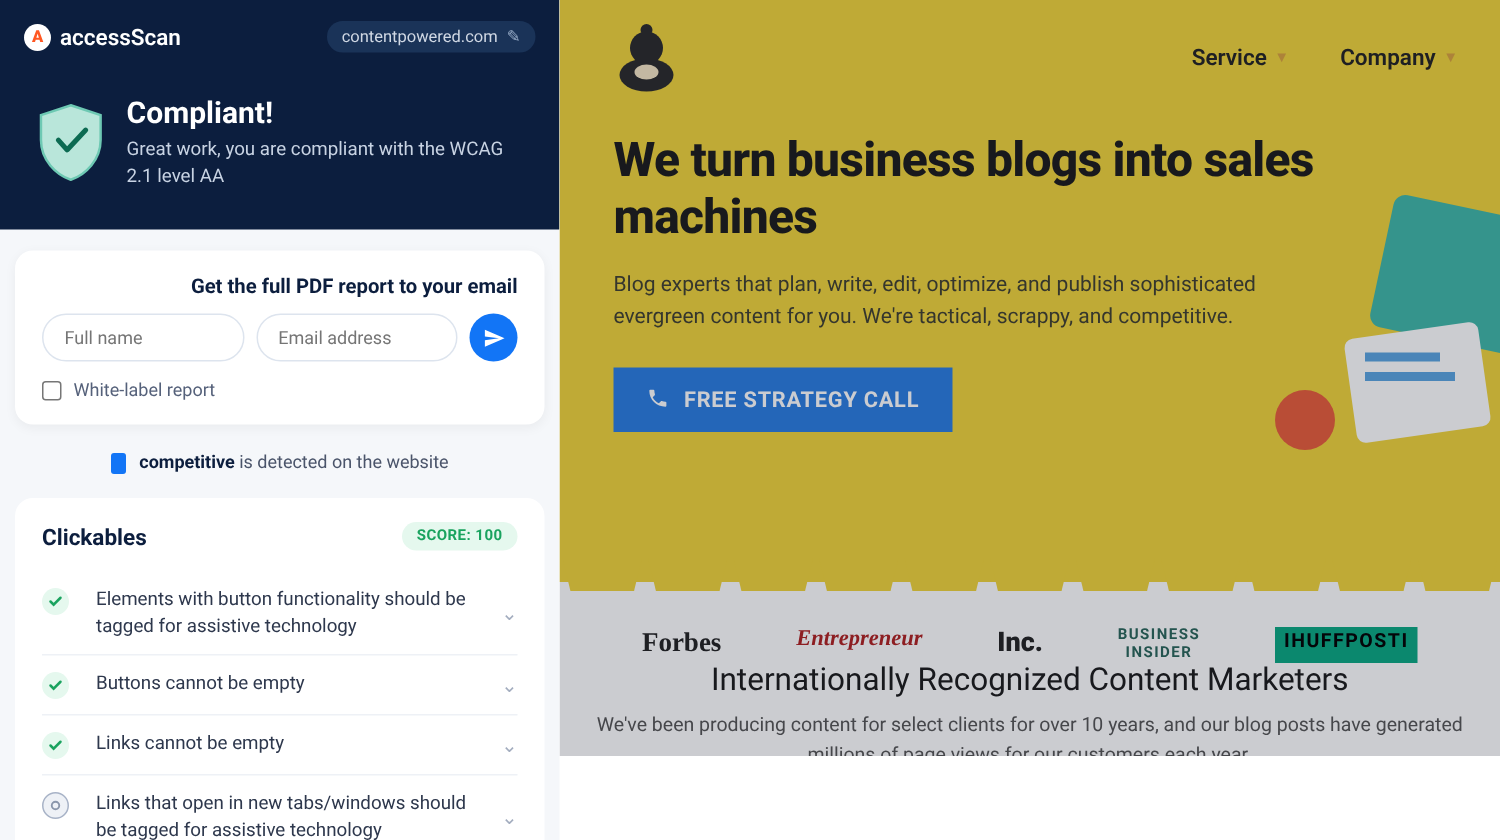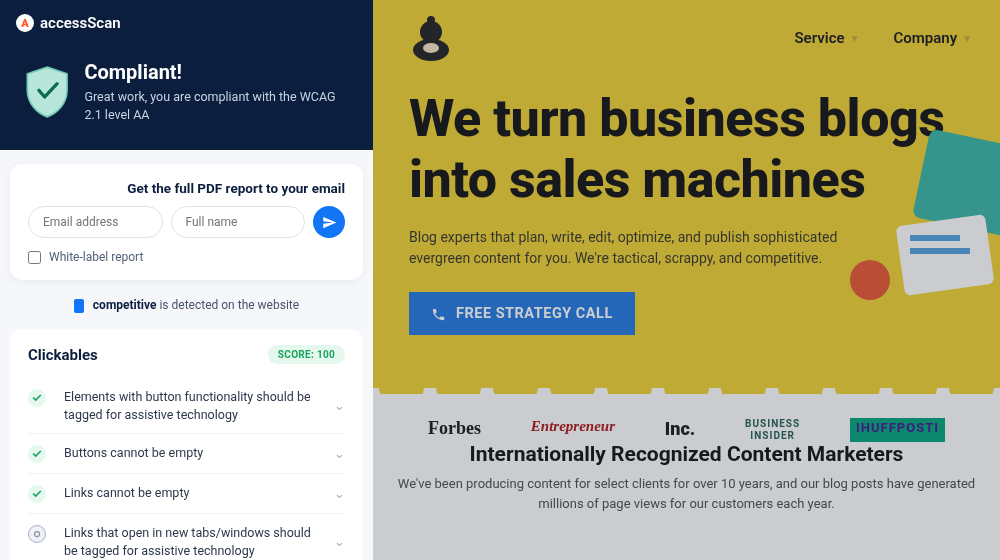--- a/index.html
+++ b/index.html
@@ -32,76 +32,80 @@
 .section-title{font-size:15px;font-weight:700;color:#0c1e3e}
 .score-badge{background:#e5f8ee;color:#1aa35f;font-size:10px;font-weight:700;padding:4px 10px;border-radius:12px;letter-spacing:.3px}
 .check-item{display:flex;align-items:flex-start;gap:18px;padding:10px 0;border-top:1px solid #eef1f6}
 .check-item:first-of-type{border-top:none}
 .check-icon{width:18px;height:18px;border-radius:50%;display:flex;align-items:center;justify-content:center;flex-shrink:0;margin-top:1px}
 .check-icon.pass{background:#e5f8ee;color:#1aa35f}
 .check-icon.info{background:#eef1f6;border:1.5px solid #a8b3c7}
 .check-icon svg{width:10px;height:10px}
 .check-text{flex:1;font-size:12.5px;color:#2e384d;line-height:1.4}
 .chevron{color:#a3adbf;font-size:13px;align-self:center}
-.website{flex:1;height:560px;position:relative;overflow:hidden}
+.website{flex:1;height:504px;position:relative;overflow:hidden}
 .website::after{content:"";position:absolute;inset:0;background:rgba(20,25,40,.22);pointer-events:none}
 .hero{background:#f0d43a;height:388px;padding:14px 28px 0 36px;position:relative;overflow:hidden}
 .nav{display:flex;justify-content:space-between;align-items:center;margin-bottom:26px}
 .mascot{width:44px;height:48px}
 .nav-links{display:flex;gap:34px;font-size:15px;font-weight:600;color:#222}
 .nav-link{display:flex;align-items:center;gap:5px;cursor:pointer}
 .nav-link .caret{color:#d9a23e;font-size:10px}
-.hero h1{font-size:52px;font-weight:800;color:#1a1a1a;line-height:1.18;margin-bottom:16px;letter-spacing:-.5px}
+.hero h1{font-size:32px;font-weight:800;color:#1a1a1a;line-height:1.18;margin-bottom:16px;letter-spacing:-.5px}
 .hero p{font-size:14px;color:#3f3f2f;line-height:1.55;margin-bottom:22px;max-width:430px}
-.cta{background:#2a7de1;color:#fff;border:none;padding:13px 22px;font-size:14.5px;font-weight:700;letter-spacing:.5px;display:inline-flex;align-items:flex-end;gap:10px;cursor:pointer}
+.cta{background:#2a7de1;color:#fff;border:none;padding:13px 22px;font-size:14.5px;font-weight:700;letter-spacing:.5px;display:inline-flex;align-items:flex-start;gap:10px;cursor:pointer}
 .illus{position:absolute;right:-60px;top:100px;width:220px;height:220px}
 .below{background:#fff;padding:30px 24px 0;position:relative}
 .tears{position:absolute;top:-16px;left:0;right:0;height:22px;display:flex}
 .tear{flex:1;background:#f0d43a;clip-path:polygon(0 0,100% 0,90% 100%,10% 100%);margin:0 2px}
 .logos{display:flex;justify-content:space-around;padding:0 6px}
 .logo{font-weight:700;color:#222}
 .logo.forbes{font-family:Georgia,serif;font-size:18px}
 .logo.entrepreneur{font-family:Georgia,serif;font-style:italic;color:#b02020;font-size:15px}
 .logo.inc{font-size:18px;font-weight:900}
 .logo.bi{font-size:10px;letter-spacing:1px;text-align:center;line-height:1.2;color:#2a665a}
-.logo.huffpost{background:#0aa882;color:#4c1d95;padding:2px 6px;font-size:13px;letter-spacing:1px}
+.logo.huffpost{background:#0aa882;color:#000000;padding:2px 6px;font-size:13px;letter-spacing:1px}
 .recog{text-align:center}
-.recog h2{font-size:21px;font-weight:700;color:#1a1a1a;margin-bottom:8px}
+.recog h2{font-size:21px;font-weight:400;color:#1a1a1a;margin-bottom:8px}
 .recog p{font-size:13px;color:#555;line-height:1.5}
 </style>
 </head>
 <body>
 
 <div class="sidebar">
   <div class="sidebar-header">
     <div class="brand-row">
       <div class="brand">
         <span class="brand-logo">A</span>
         <span>accessScan</span>
       </div>
+      <div class="domain-pill">
+        <span>contentpowered.com</span>
+        <span class="pencil">✎</span>
+      </div>
     </div>
     <div class="compliant-block">
       <div class="shield">
         <svg viewBox="0 0 56 64">
             <path d="M28 2 L52 10 V30 C52 46 40 58 28 62 C16 58 4 46 4 30 V10 Z" fill="#b9e6da" stroke="#6ec9b3" stroke-width="2"></path>
             <path d="M18 30 L25 38 L40 22" fill="none" stroke="#0c6b52" stroke-width="4" stroke-linecap="round" stroke-linejoin="round"></path>
           </svg>
       </div>
       <div class="compliant-text">
         <h2>Compliant!</h2>
         <p>Great work, you are compliant with the WCAG 2.1 level AA</p>
       </div>
     </div>
   </div>
 
   <div class="report-card">
     <div class="report-title">Get the full PDF report to your email</div>
     <div class="report-form">
+      <input class="report-input" placeholder="Full name" style="">
       <input class="report-input" placeholder="Email address" style="">
-      <input class="report-input" placeholder="Full name" style="">
       <button class="send-btn">
         <svg viewBox="0 0 24 24">
             <path d="M2 21l21-9L2 3v7l15 2-15 2z"></path>
           </svg>
       </button>
     </div>
     <label class="checkbox-row">
       <input type="checkbox" style="">
       <span>White-label report</span>
     </label>

